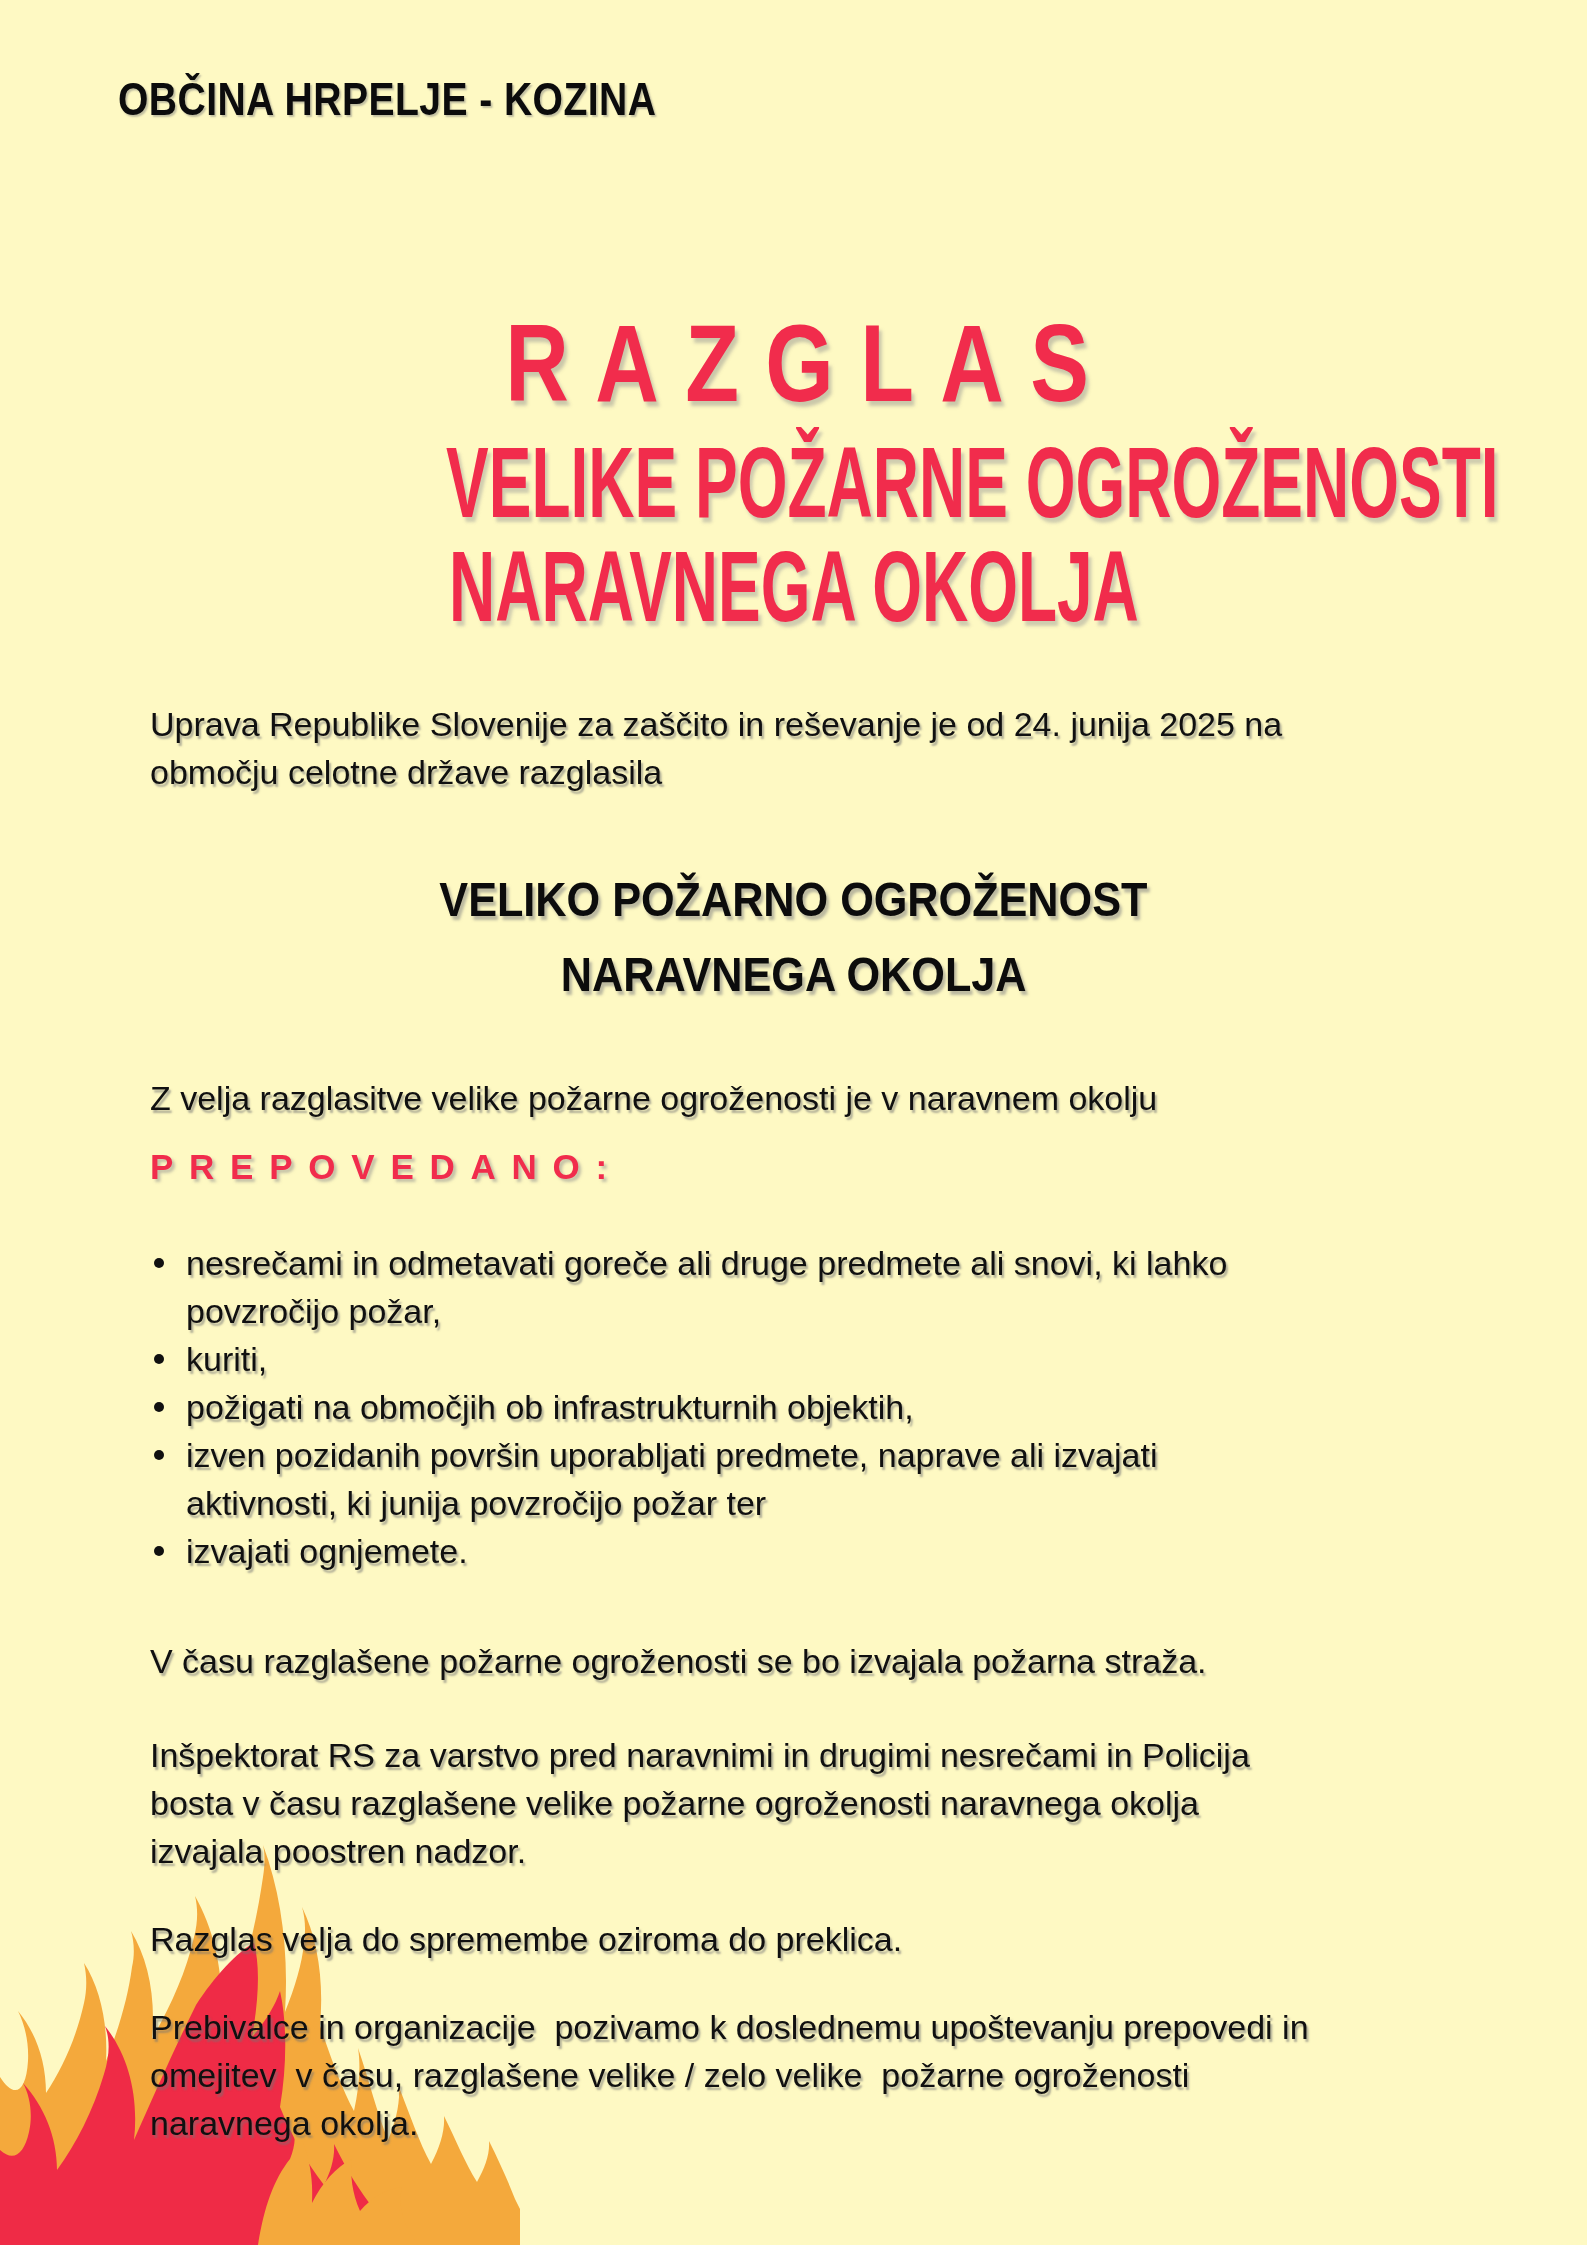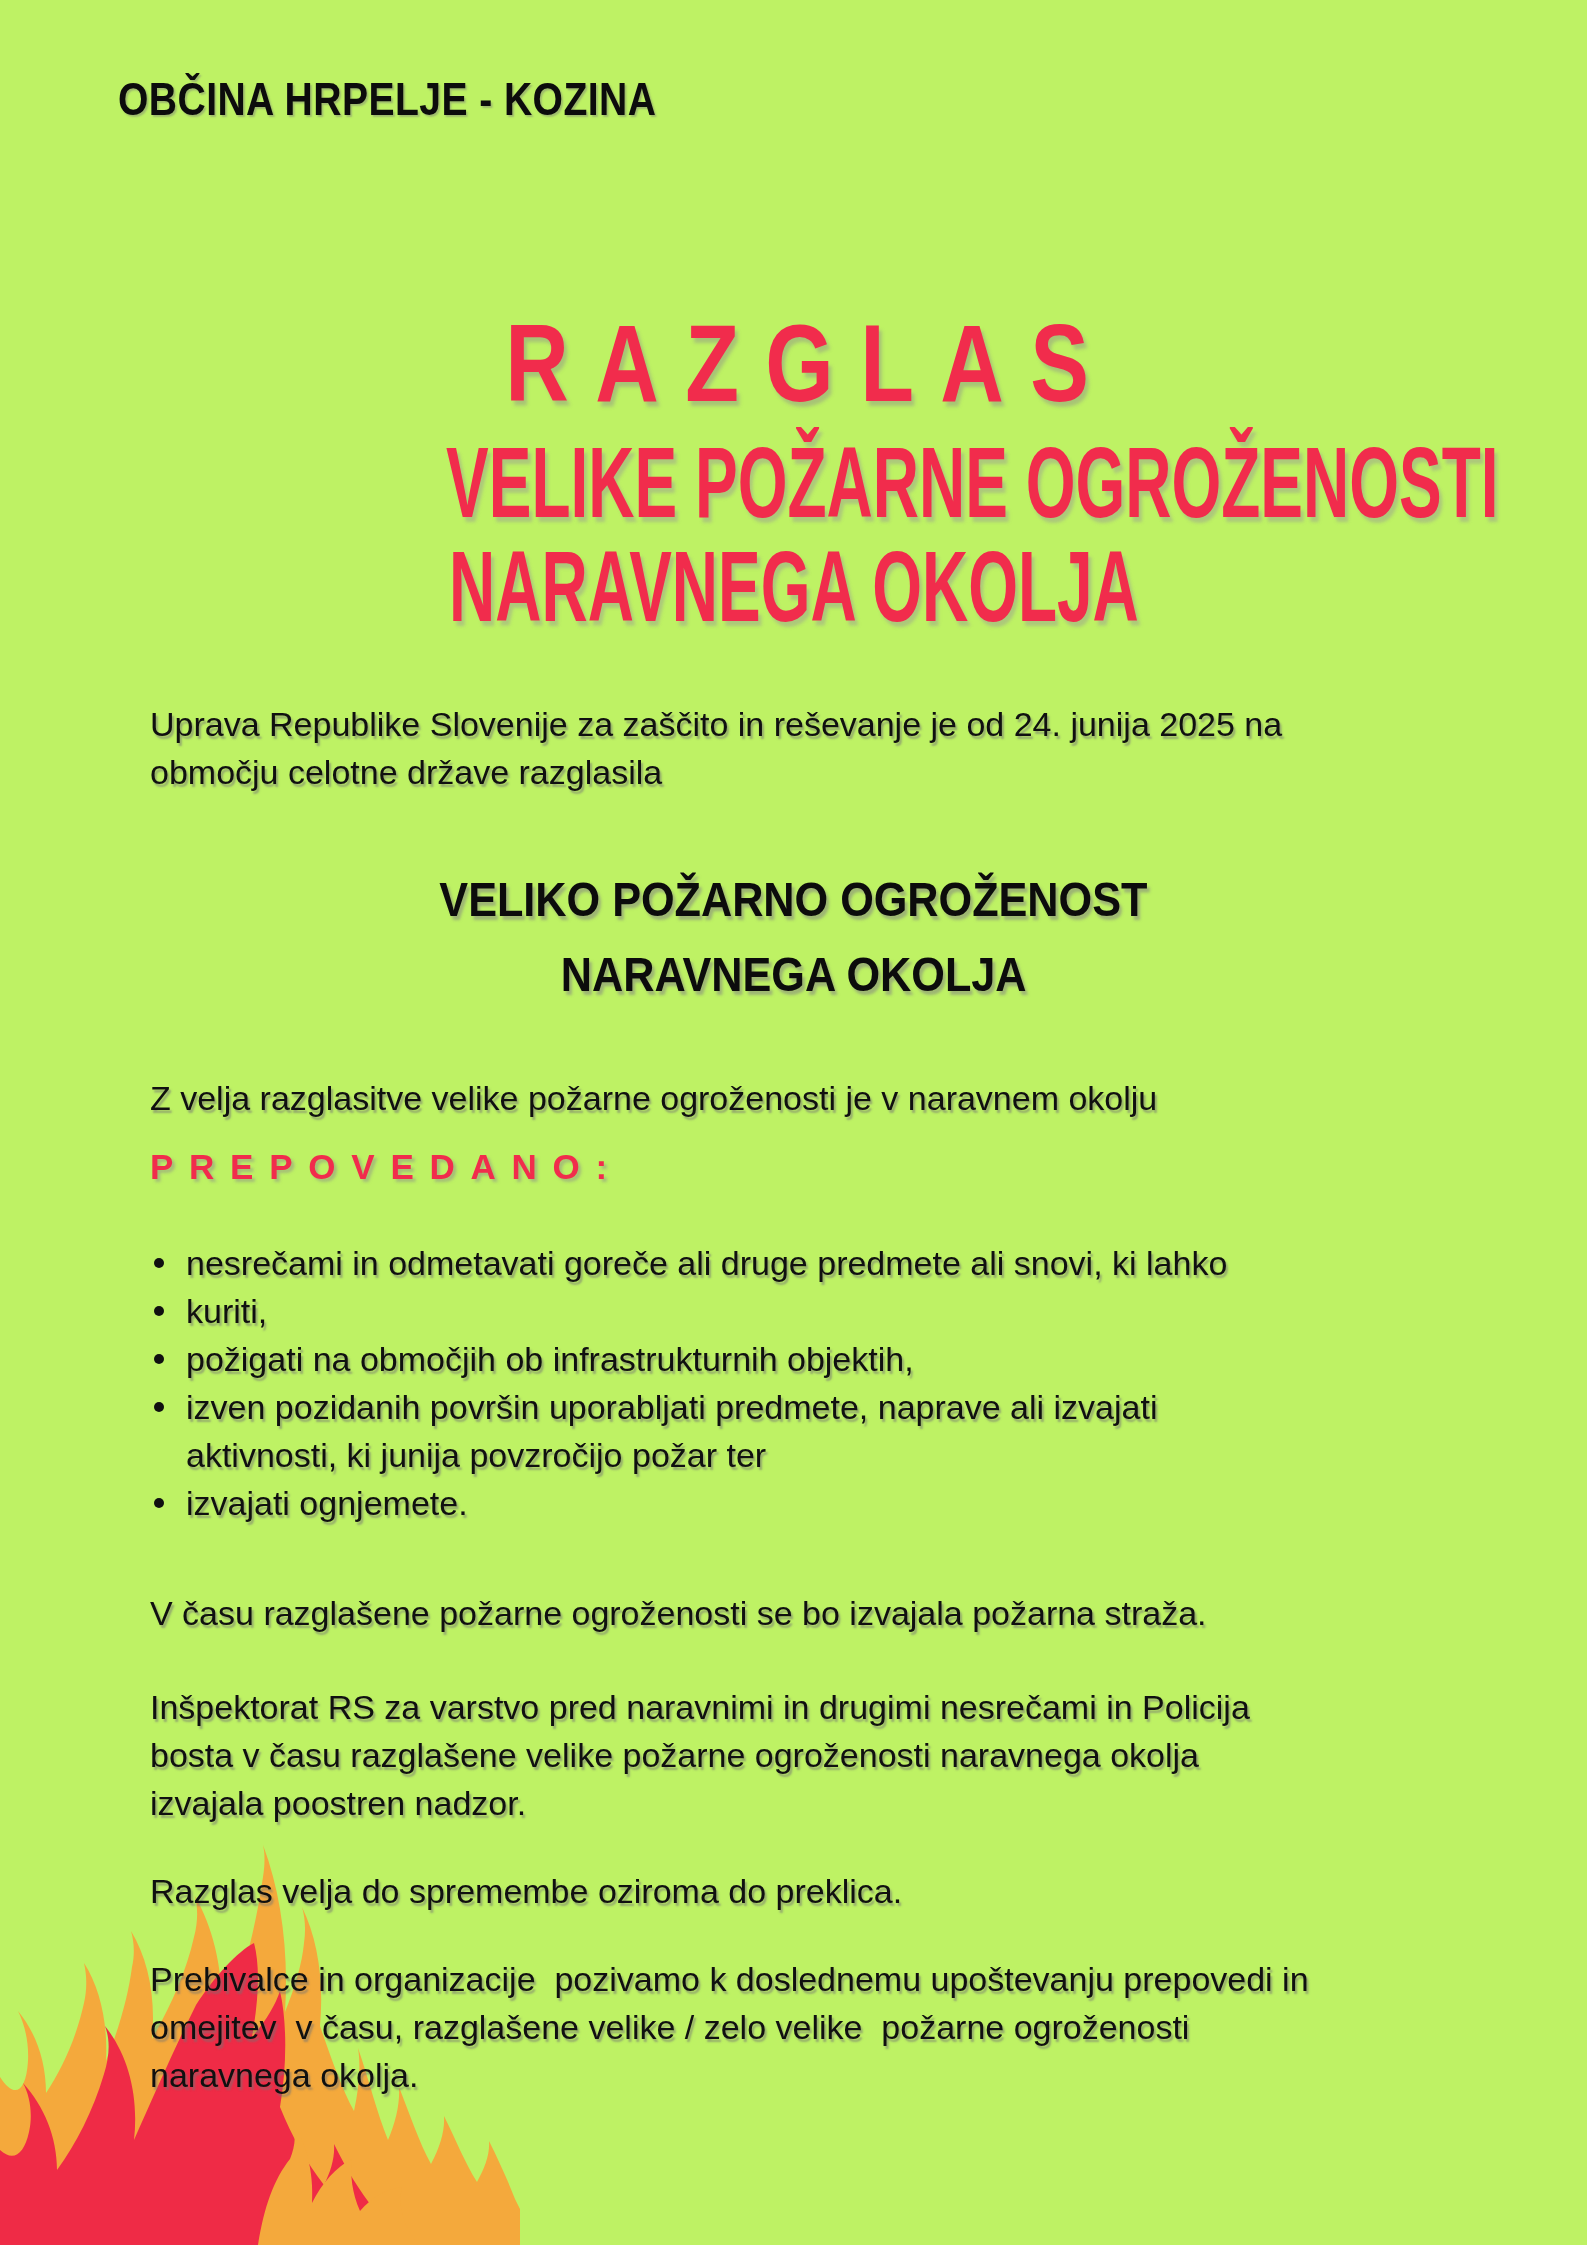--- a/index.html
+++ b/index.html
@@ -1,21 +1,21 @@
 <!DOCTYPE html>
 <html lang="sl"><head>
 <meta charset="utf-8">
 <style>
   * { margin:0; padding:0; box-sizing:border-box; }
   html,body { background:#d8d8d4; }
   .page {
     position:relative;
     width:1587px; height:2245px;
     margin:0 auto;
-    background:#bef264;
+    background:#fef9c3;
     overflow:hidden;
     font-family:"Liberation Sans","DejaVu Sans",sans-serif;
     color:#101010;
   }
   .content { position:relative; z-index:2; padding:0 150px; }
 
   .municipality {
     padding-top:72px;
     margin-left:-32px;
     font-size:46px; font-weight:700; letter-spacing:0.5px;
@@ -154,20 +154,21 @@
 
     <div class="context body-text">
       <div class="tline">Z velja razglasitve velike požarne ogroženosti je v naravnem okolju</div>
     </div>
 
     <div class="prohibited-heading">PREPOVEDANO:</div>
 
     <ul class="bullets body-text">
       <li>
         <div class="tline">nesrečami in odmetavati goreče ali druge predmete ali snovi, ki lahko</div>
+        <div class="tline">povzročijo požar,</div>
       </li>
       <li>
         <div class="tline">kuriti,</div>
       </li>
       <li>
         <div class="tline">požigati na območjih ob infrastrukturnih objektih,</div>
       </li>
       <li>
         <div class="tline">izven pozidanih površin uporabljati predmete, naprave ali izvajati</div>
         <div class="tline">aktivnosti, ki junija povzročijo požar ter</div>

